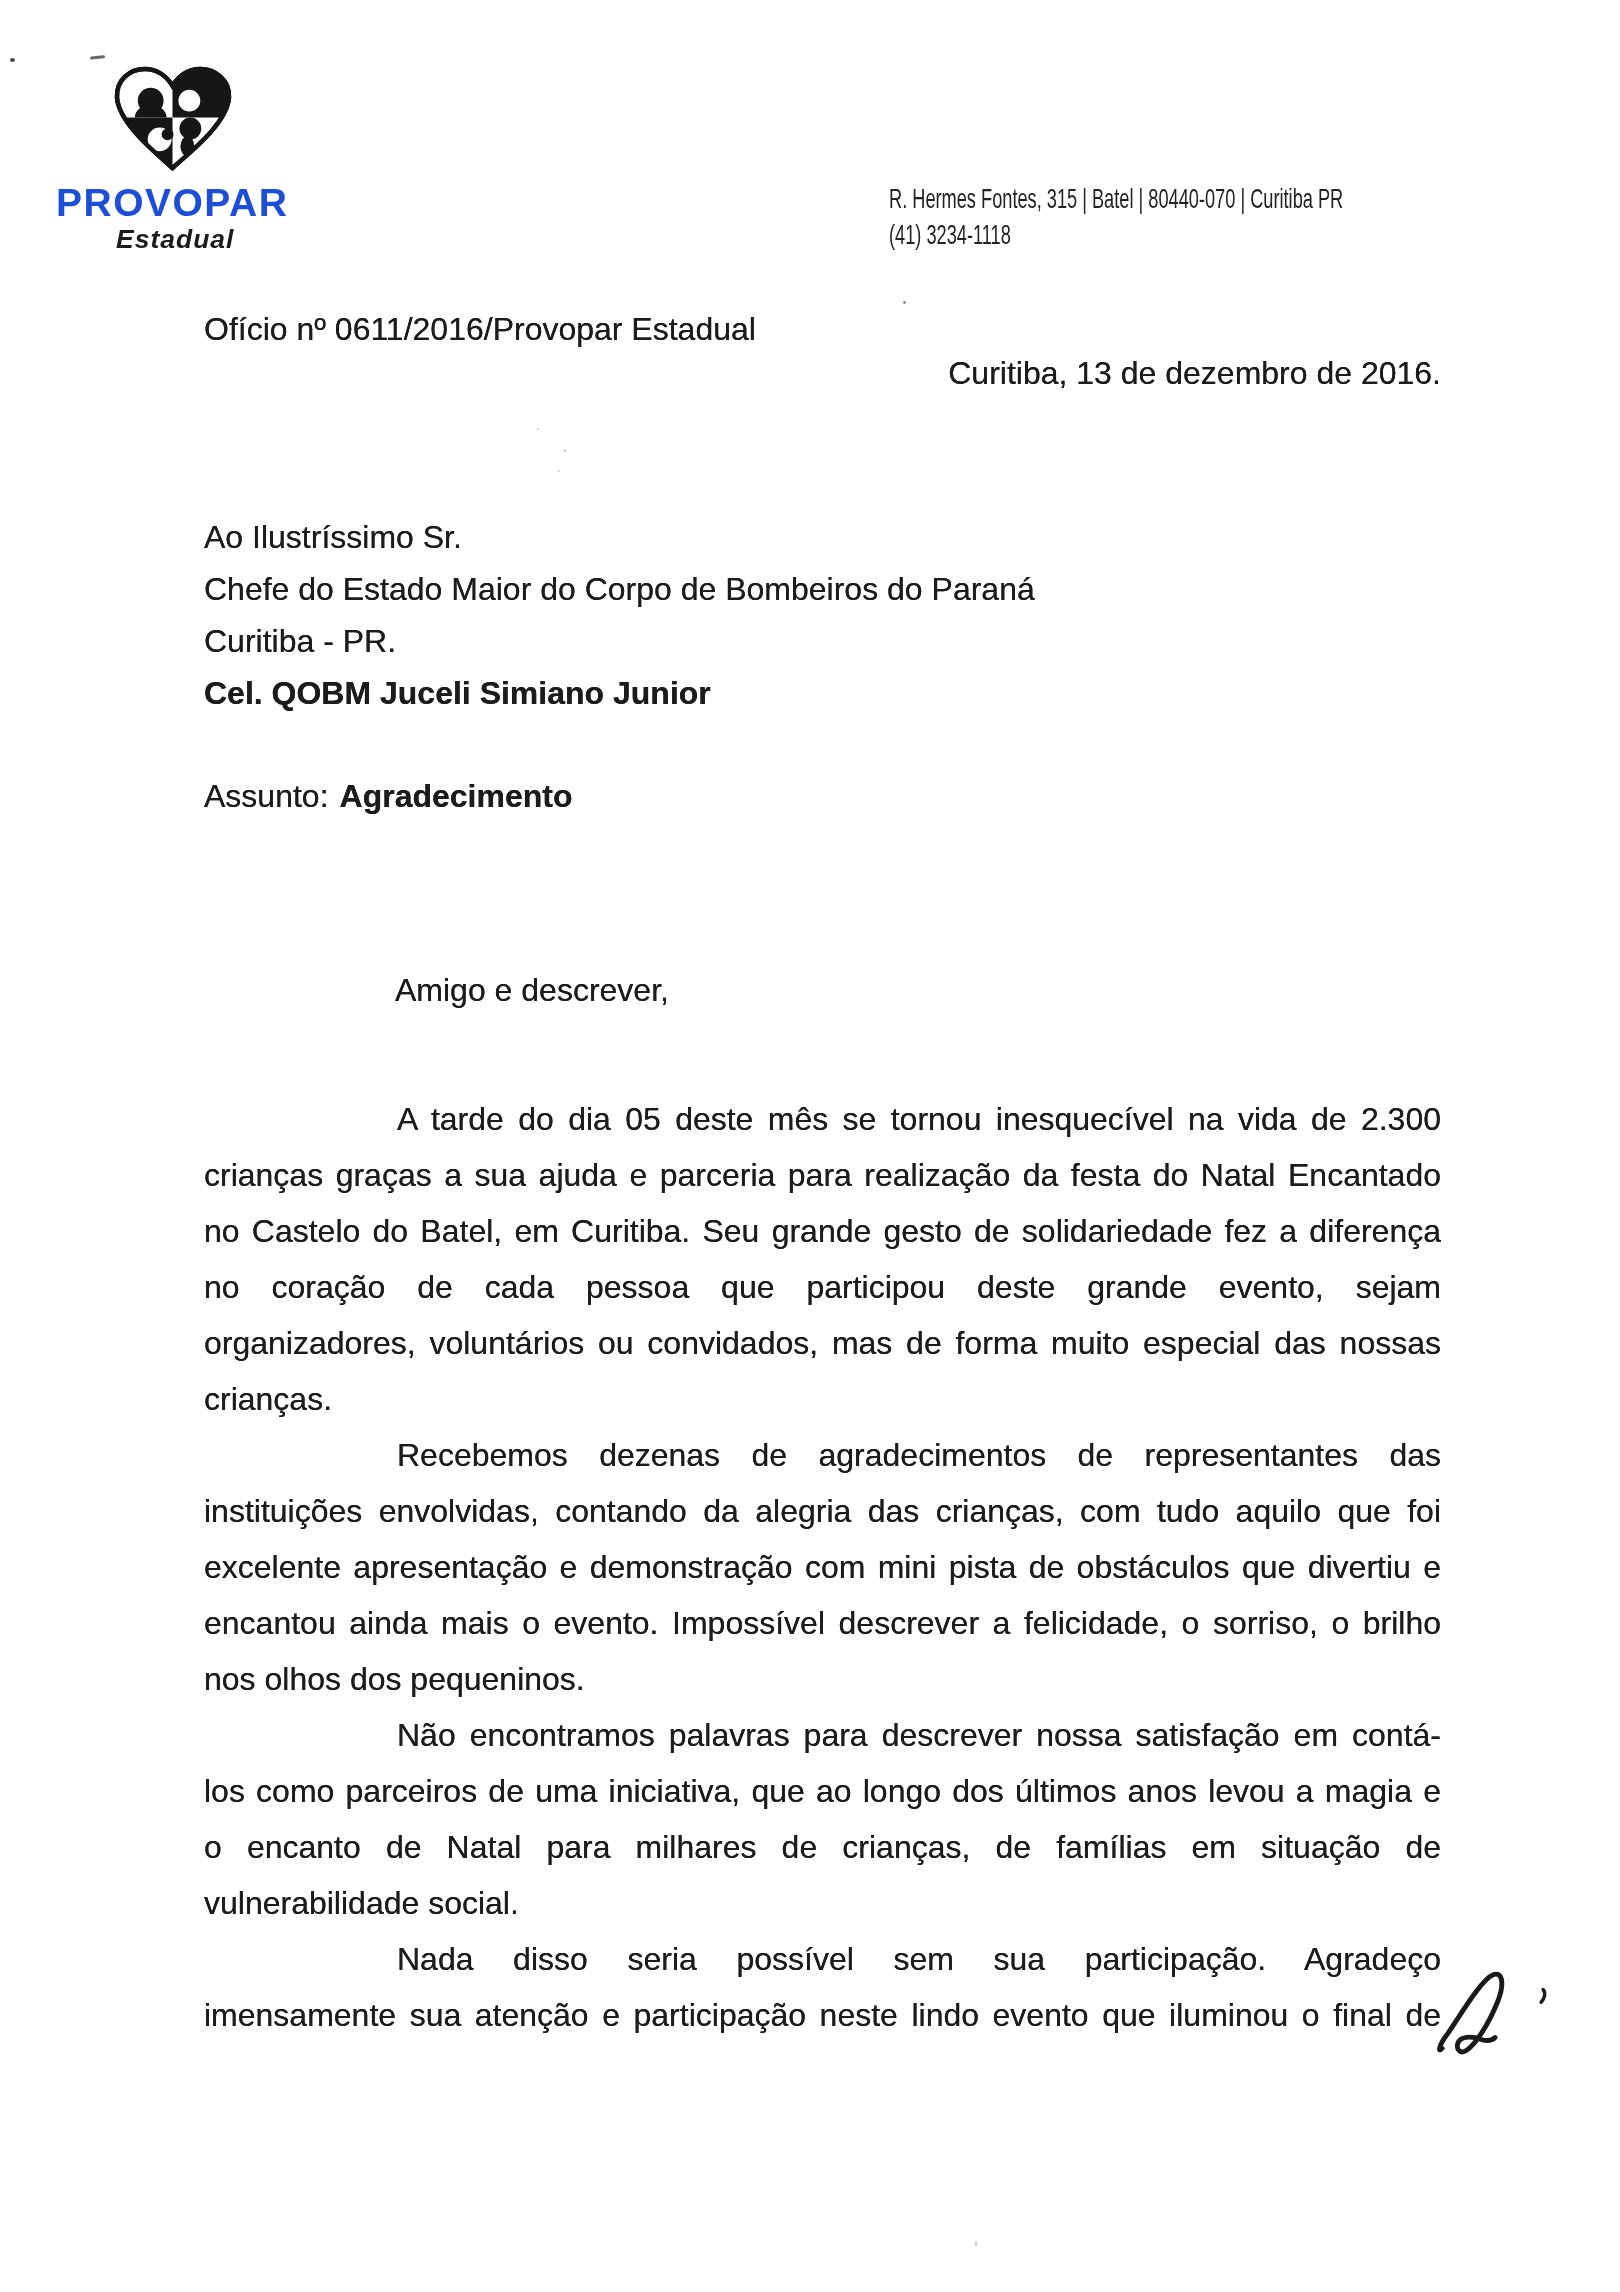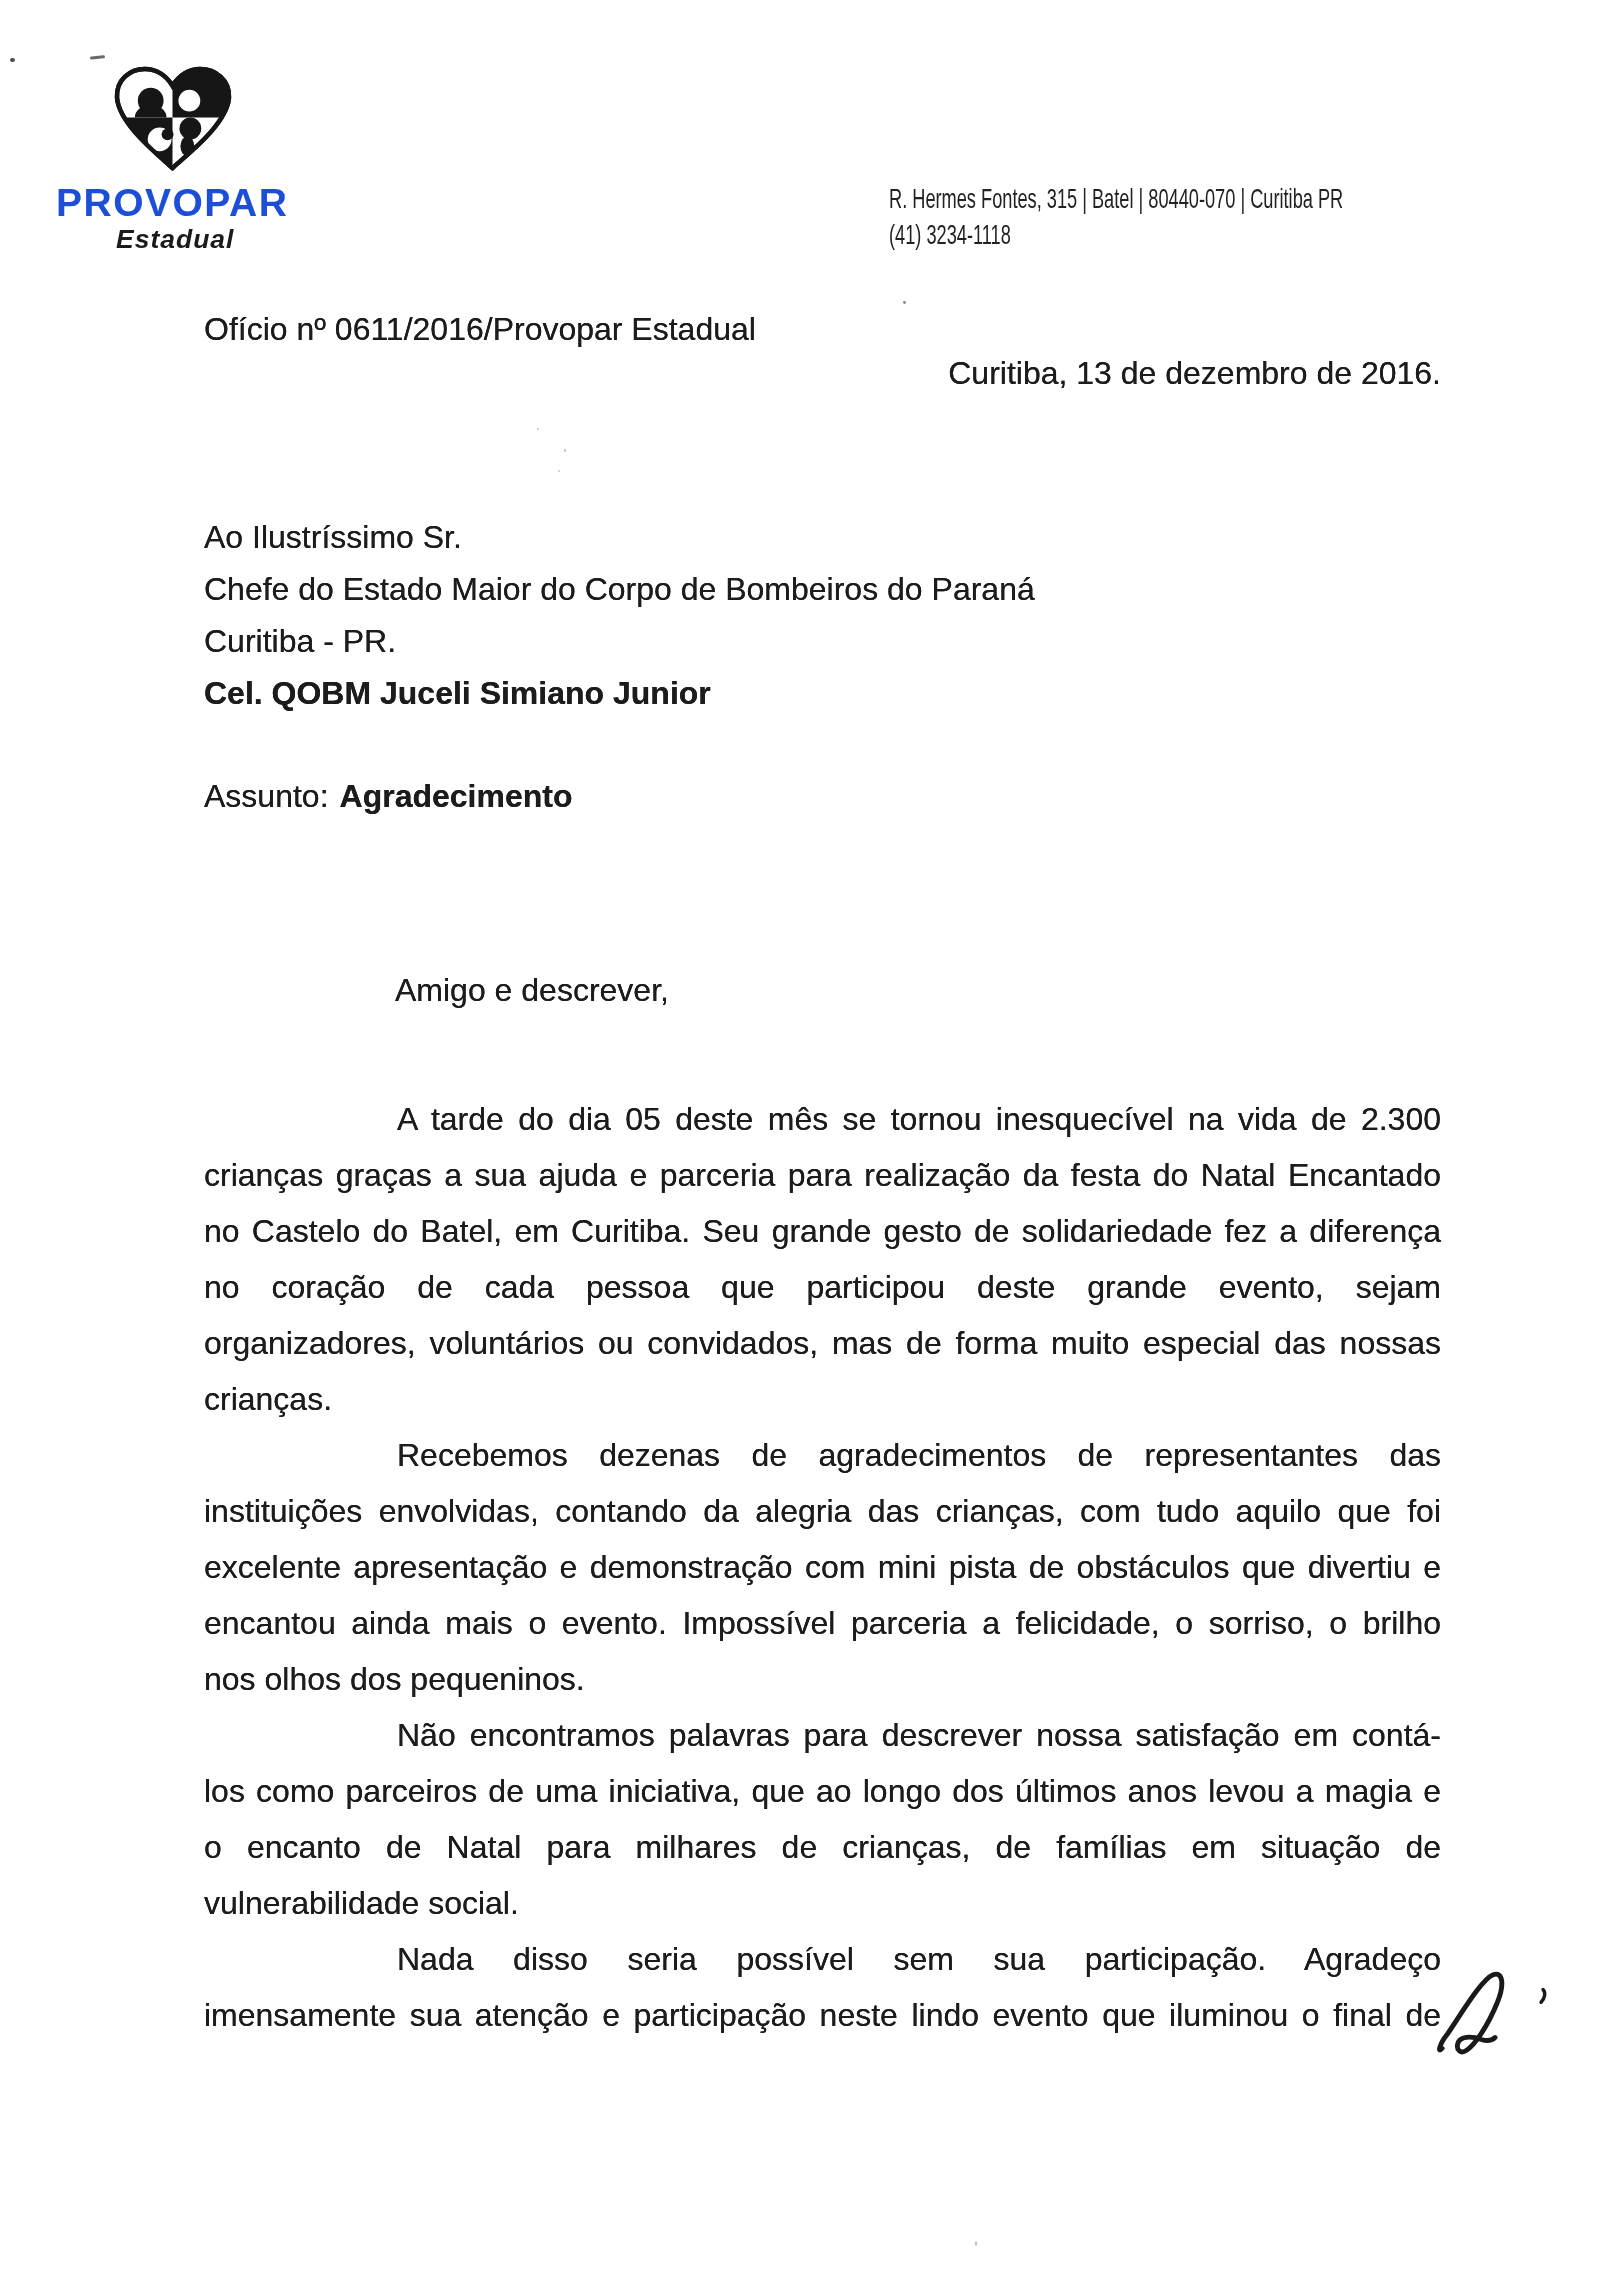--- a/index.html
+++ b/index.html
@@ -129,21 +129,21 @@
         <div class="line jl">crianças graças a sua ajuda e parceria para realização da festa do Natal Encantado</div>
         <div class="line jl">no Castelo do Batel, em Curitiba. Seu grande gesto de solidariedade fez a diferença</div>
         <div class="line jl">no coração de cada pessoa que participou deste grande evento, sejam</div>
         <div class="line jl">organizadores, voluntários ou convidados, mas de forma muito especial das nossas</div>
         <div class="line">crianças.</div>
       </div>
       <div class="para">
         <div class="line indent jl">Recebemos dezenas de agradecimentos de representantes das</div>
         <div class="line jl">instituições envolvidas, contando da alegria das crianças, com tudo aquilo que foi</div>
         <div class="line jl">excelente apresentação e demonstração com mini pista de obstáculos que divertiu e</div>
-        <div class="line jl">encantou ainda mais o evento. Impossível parceria a felicidade, o sorriso, o brilho</div>
+        <div class="line jl">encantou ainda mais o evento. Impossível descrever a felicidade, o sorriso, o brilho</div>
         <div class="line">nos olhos dos pequeninos.</div>
       </div>
       <div class="para">
         <div class="line indent jl">Não encontramos palavras para descrever nossa satisfação em contá-</div>
         <div class="line jl">los como parceiros de uma iniciativa, que ao longo dos últimos anos levou a magia e</div>
         <div class="line jl">o encanto de Natal para milhares de crianças, de famílias em situação de</div>
         <div class="line">vulnerabilidade social.</div>
       </div>
       <div class="para">
         <div class="line indent jl">Nada disso seria possível sem sua participação. Agradeço</div>

